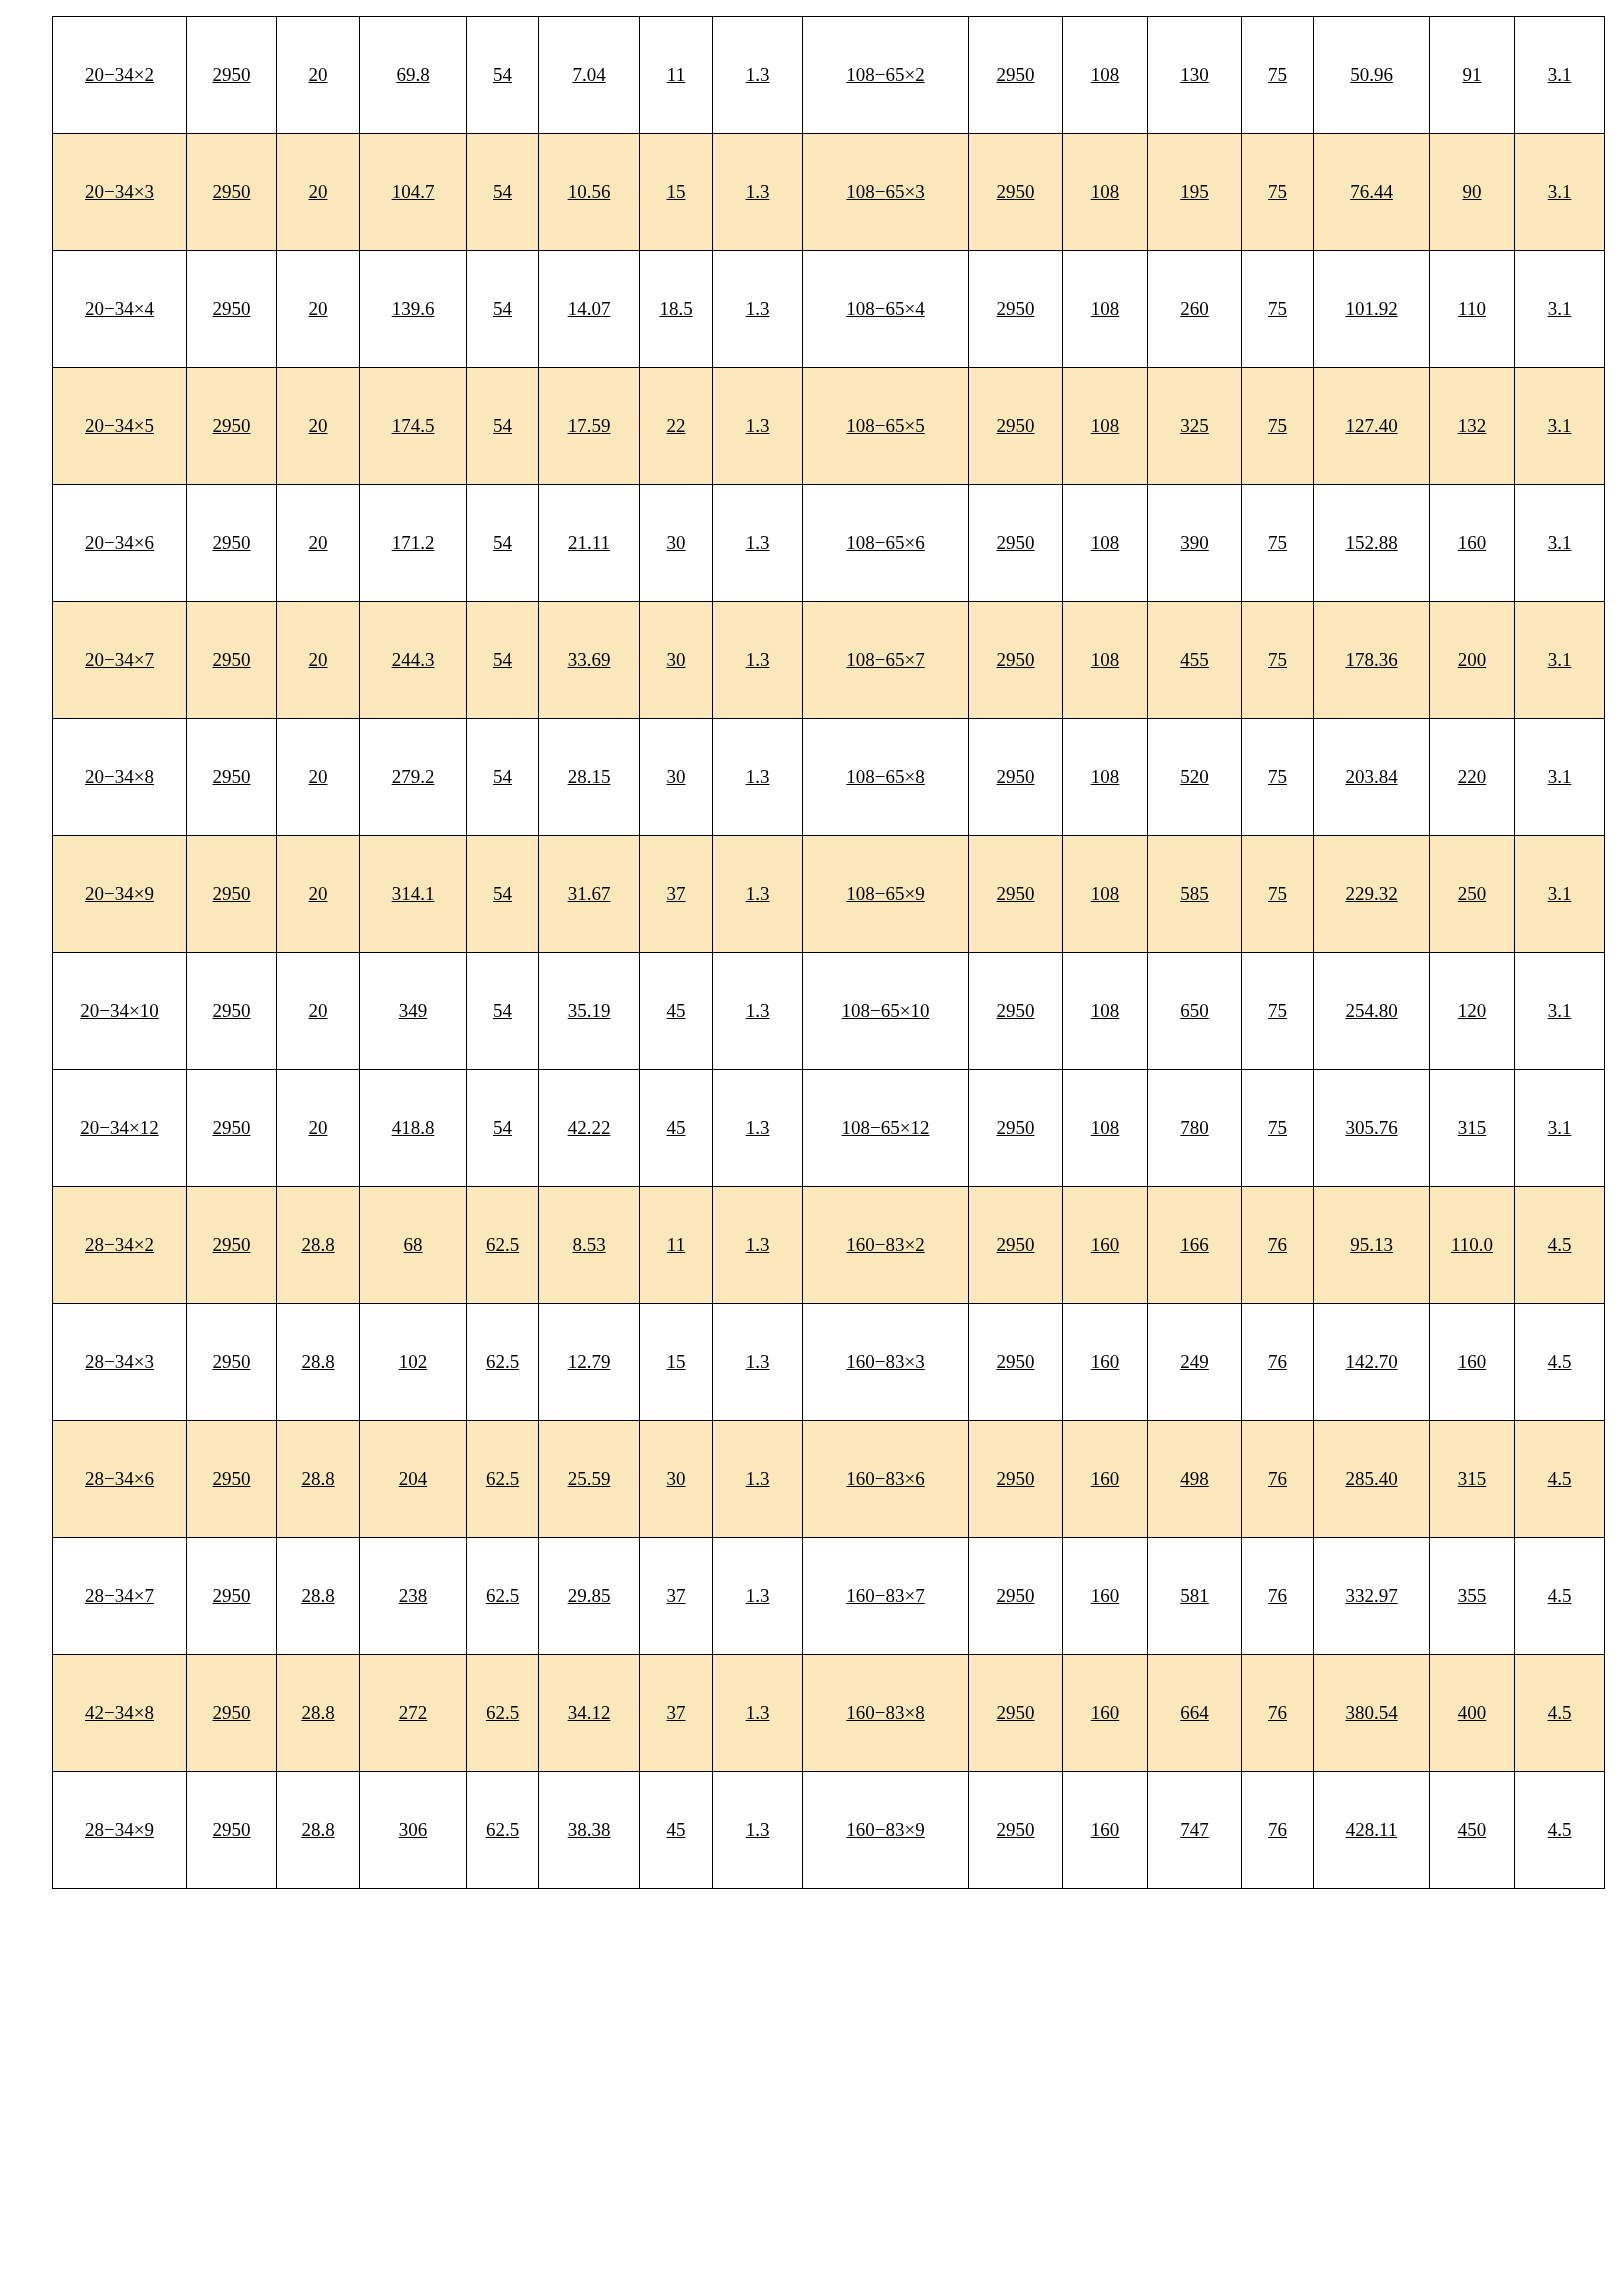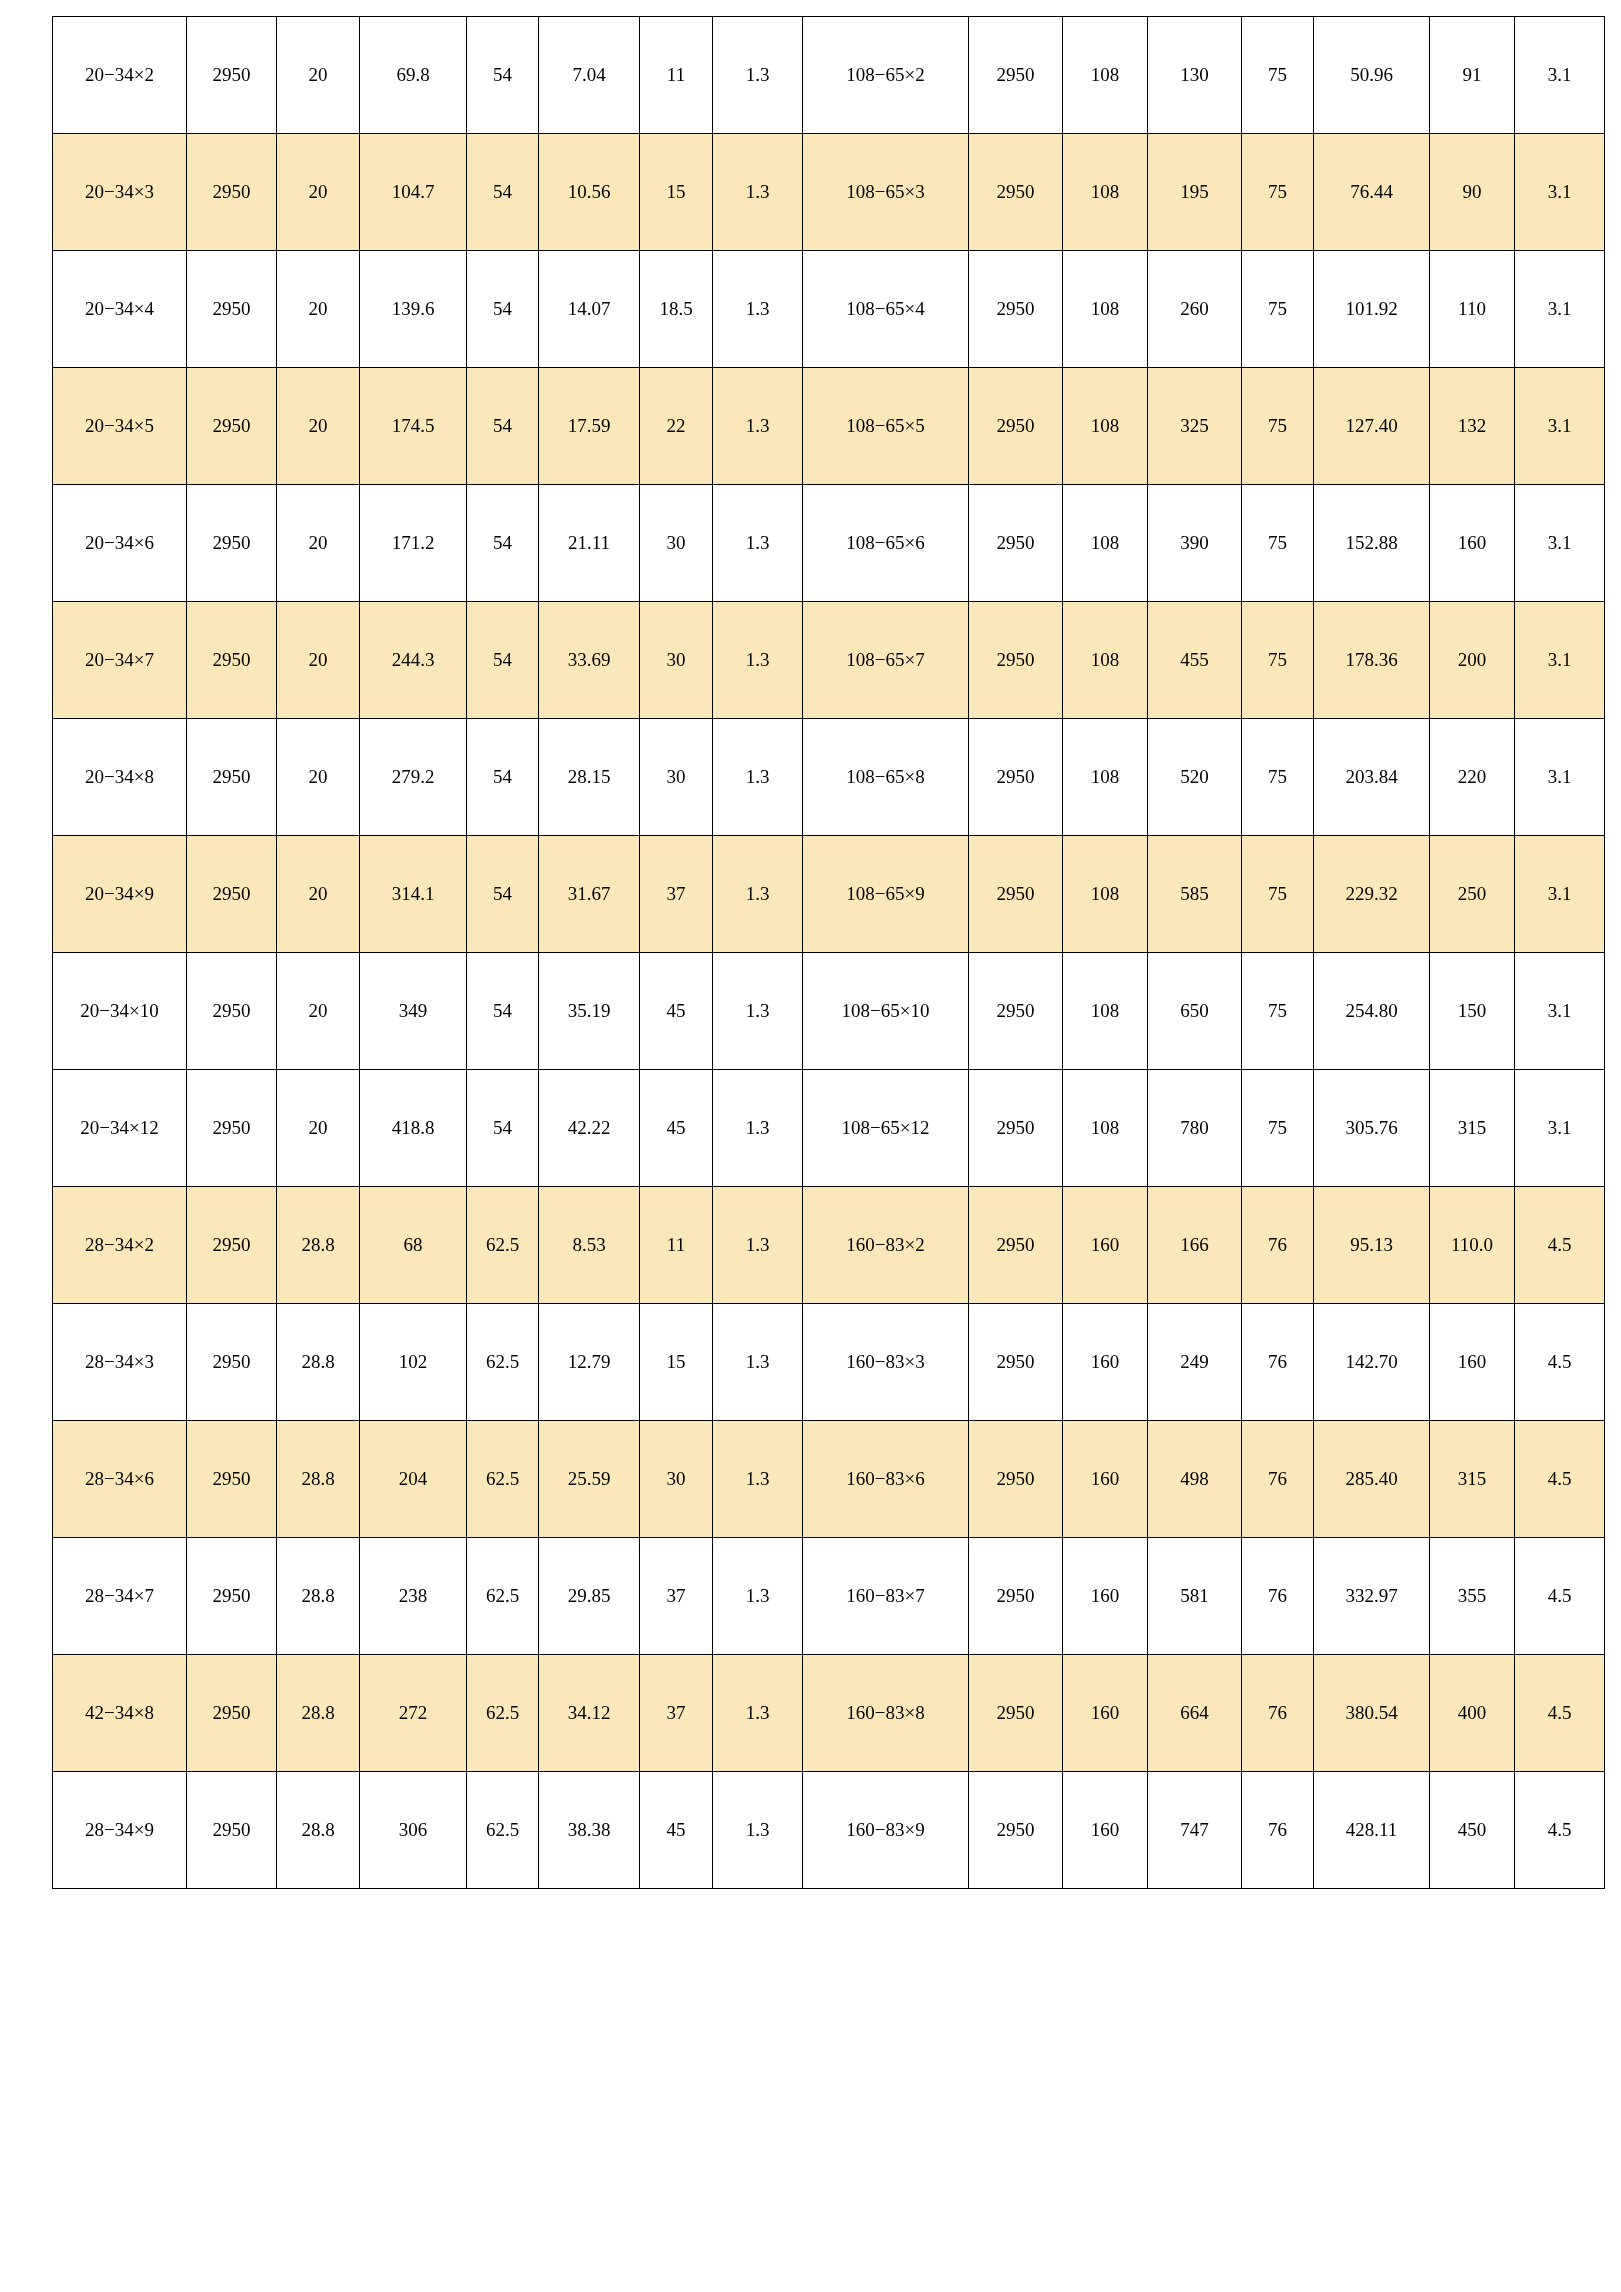--- a/index.html
+++ b/index.html
@@ -17,20 +17,21 @@
     position: relative;
     width: 1621px;
     height: 2293px;
     box-sizing: border-box;
     padding: 16px 52px 16px 52px;
   }
   table.spec-table {
     border-collapse: collapse;
     width: 1517px;
     table-layout: fixed;
+    text-decoration: underline;
   }
   table.spec-table td {
     border: 0.9px solid #000000;
     text-align: center;
     vertical-align: middle;
     font-size: 19px;
     font-family: "Liberation Serif", serif;
     height: 116px;
     padding: 0 1.8px;
     line-height: 1.2;
@@ -237,21 +238,21 @@
           <td>54</td>
           <td>35.19</td>
           <td>45</td>
           <td>1.3</td>
           <td>108−65×10</td>
           <td>2950</td>
           <td>108</td>
           <td>650</td>
           <td>75</td>
           <td>254.80</td>
-          <td>150</td>
+          <td>120</td>
           <td>3.1</td>
         </tr>
         <tr class="plain">
           <td>20−34×12</td>
           <td>2950</td>
           <td>20</td>
           <td>418.8</td>
           <td>54</td>
           <td>42.22</td>
           <td>45</td>

